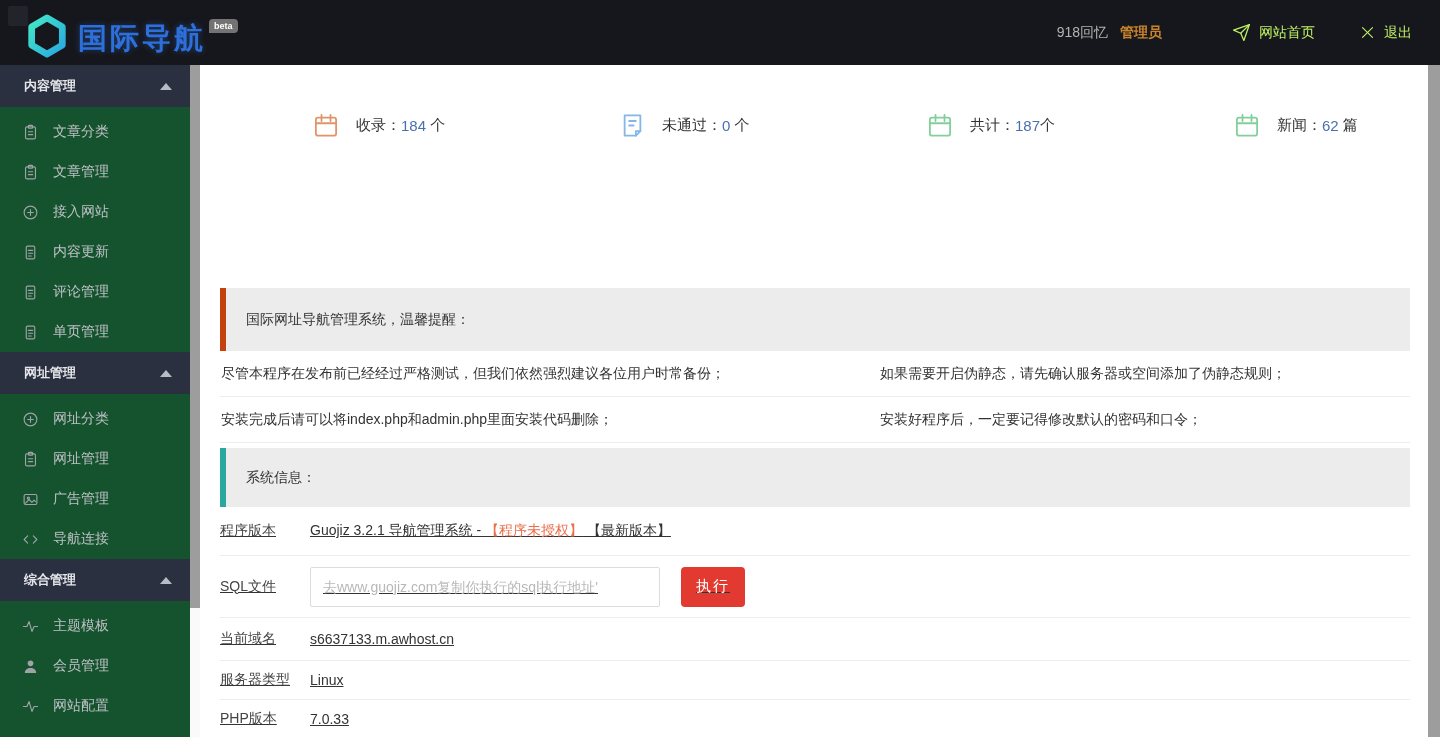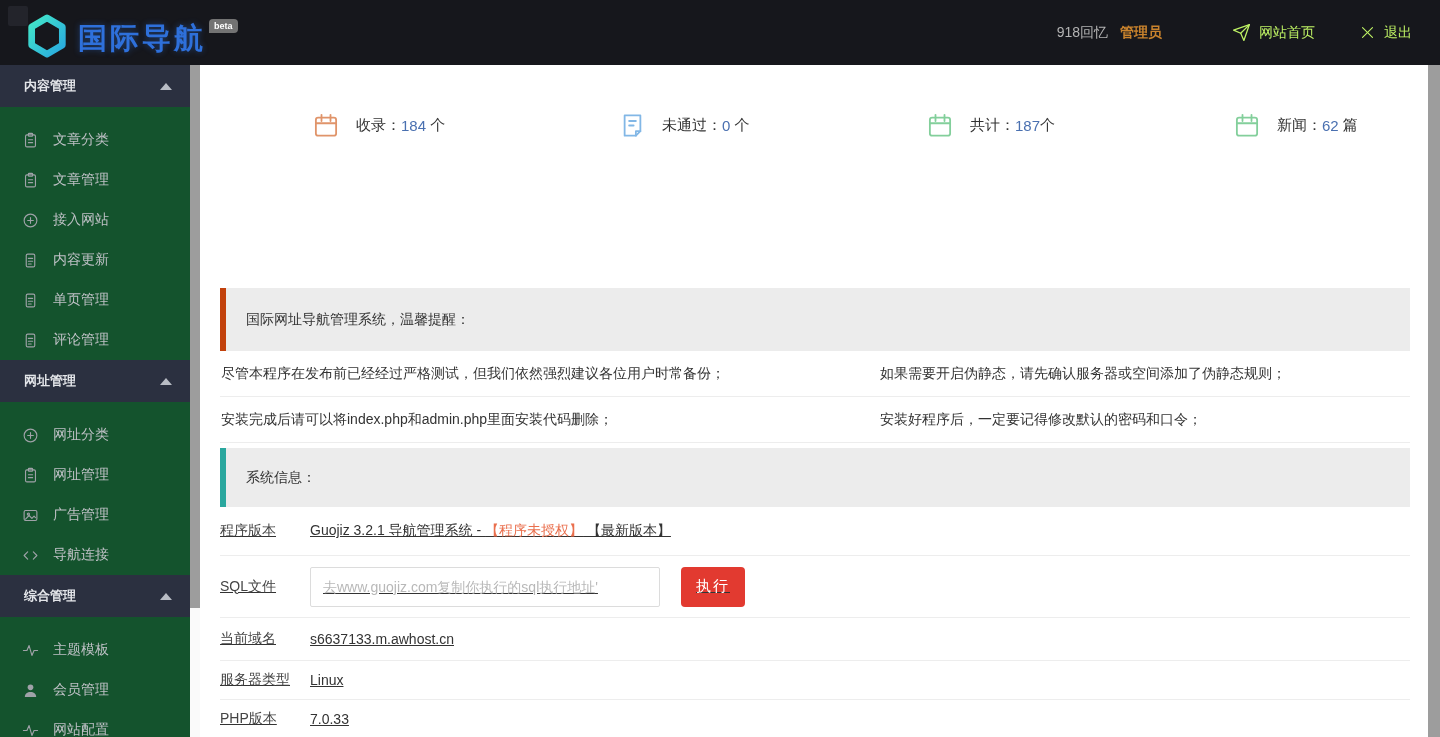--- a/index.html
+++ b/index.html
@@ -28,21 +28,21 @@
   .logout-link { margin-left:44px; }
 
   
   .sidebar { position:absolute; left:0; top:65px; width:190px; height:672px;
     background:#14532d; overflow:hidden; }
   .sec-header { height:42px; background:#2b3040; display:flex; align-items:center;
     padding:0 18px 0 24px; cursor:pointer; }
   .sec-header .sec-label { color:#e3e5e9; font-size:13px; font-weight:bold; flex:1; }
   .tri-up { width:0; height:0; border-left:6px solid transparent;
     border-right:6px solid transparent; border-bottom:7px solid #b8bcc4; }
-  .sec-items { padding-top:13px; }
+  .sec-items { padding-top:5px; }
   .side-item { height:40px; display:flex; align-items:center; padding-left:22px;
     cursor:pointer; }
   .side-item svg { color:#9fa2a8; flex:0 0 auto; }
   .side-item .item-label { color:#bfc1c6; font-size:14px; margin-left:14px; }
 
   
   .side-scroll { position:absolute; left:190px; top:65px; width:10px; height:672px;
     background:#fafafa; }
   .side-scroll .thumb { position:absolute; left:0; top:0; width:10px; height:543px;
     background:#9d9d9d; }
@@ -179,30 +179,30 @@
           </svg>
         <span class="item-label">内容更新</span>
       </div>
       <div class="side-item">
         <svg class="ic" width="17" height="17" viewBox="0 0 24 24">
             <rect x="6" y="3" width="12" height="18" rx="2"></rect>
             <line x1="9" y1="9" x2="15" y2="9"></line>
             <line x1="9" y1="13" x2="15" y2="13"></line>
             <line x1="9" y1="17" x2="13" y2="17"></line>
           </svg>
-        <span class="item-label">单页管理</span>
+        <span class="item-label">评论管理</span>
       </div>
       <div class="side-item">
         <svg class="ic" width="17" height="17" viewBox="0 0 24 24">
             <rect x="6" y="3" width="12" height="18" rx="2"></rect>
             <line x1="9" y1="9" x2="15" y2="9"></line>
             <line x1="9" y1="13" x2="15" y2="13"></line>
             <line x1="9" y1="17" x2="13" y2="17"></line>
           </svg>
-        <span class="item-label">评论管理</span>
+        <span class="item-label">单页管理</span>
       </div>
     </div>
 
     <div class="sec-header">
       <span class="sec-label">网址管理</span>
       <span class="tri-up"></span>
     </div>
     <div class="sec-items">
       <div class="side-item">
         <svg class="ic" width="17" height="17" viewBox="0 0 24 24">

